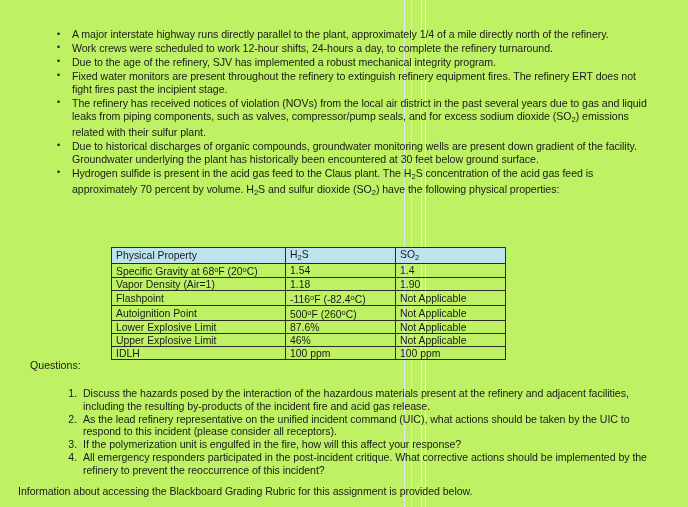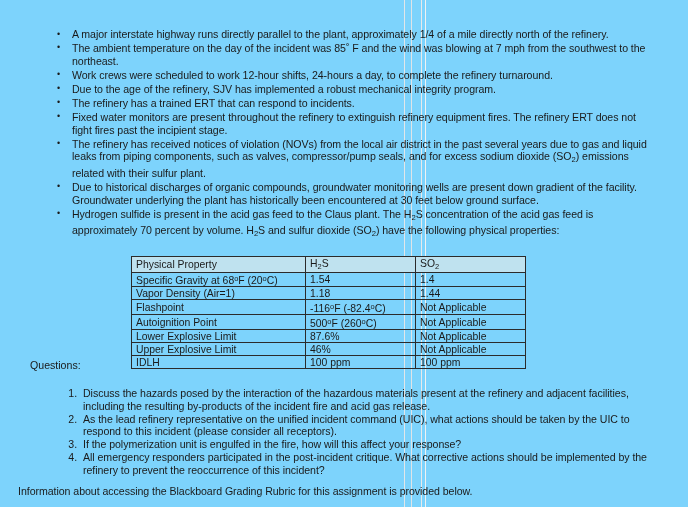--- a/index.html
+++ b/index.html
@@ -8,21 +8,21 @@
     padding: 0;
     background: #ffffff;
   }
   body {
     font-family: "Liberation Sans", sans-serif;
   }
   #page {
     position: relative;
     width: 688px;
     height: 507px;
-    background: #7dd3fc;
+    background: #bef264;
     overflow: hidden;
     color: #1a1a1a;
   }
   
   .scan-streak {
     position: absolute;
     top: 0;
     bottom: 0;
     width: 1px;
     pointer-events: none;
@@ -65,22 +65,21 @@
     top: -0.5px;
     font-size: 9px;
   }
   sub { font-size: 0.72em; vertical-align: -0.22em; }
   sup { font-size: 0.72em; vertical-align: 0.38em; }
 
   
   .prop-table-wrap {
     position: absolute;
     left: 111px;
-    top: 256px;
-    margin-left: 20px;
+    top: 247px;
   }
   table.prop-table {
     border-collapse: collapse;
     width: 394px;
     table-layout: fixed;
   }
   table.prop-table th,
   table.prop-table td {
     border: 1px solid #2b2b2b;
     font-size: 10.4px;
@@ -138,24 +137,22 @@
 
   <div class="scan-streak s1"></div>
   <div class="scan-streak s2"></div>
   <div class="scan-streak s3"></div>
   <div class="scan-streak s4"></div>
 
   <div class="content">
 
     <ul class="bullets">
         <li>A major interstate highway runs directly parallel to the plant, approximately 1/4 of a mile directly north of the refinery.</li>
-        <li>The ambient temperature on the day of the incident was 85˚ F and the wind was blowing at 7 mph from the southwest to the northeast.</li>
         <li>Work crews were scheduled to work 12-hour shifts, 24-hours a day, to complete the refinery turnaround.</li>
         <li>Due to the age of the refinery, SJV has implemented a robust mechanical integrity program.</li>
-        <li>The refinery has a trained ERT that can respond to incidents.</li>
         <li>Fixed water monitors are present throughout the refinery to extinguish refinery equipment fires. The refinery ERT does not fight fires past the incipient stage.</li>
         <li>The refinery has received notices of violation (NOVs) from the local air district in the past several years due to gas and liquid leaks from piping components, such as valves, compressor/pump seals, and for excess sodium dioxide (SO<sub>2</sub>) emissions related with their sulfur plant.</li>
         <li>Due to historical discharges of organic compounds, groundwater monitoring wells are present down gradient of the facility. Groundwater underlying the plant has historically been encountered at 30 feet below ground surface.</li>
         <li>Hydrogen sulfide is present in the acid gas feed to the Claus plant. The H<sub>2</sub>S concentration of the acid gas feed is approximately 70 percent by volume. H<sub>2</sub>S and sulfur dioxide (SO<sub>2</sub>) have the following physical properties:</li>
       </ul>
 
     <div class="prop-table-wrap">
       <table class="prop-table">
         <colgroup>
           <col class="c1">
@@ -171,21 +168,21 @@
         </thead>
         <tbody>
             <tr>
               <td>Specific Gravity at 68<sup>o</sup>F (20<sup>o</sup>C)</td>
               <td>1.54</td>
               <td>1.4</td>
             </tr>
             <tr>
               <td>Vapor Density (Air=1)</td>
               <td>1.18</td>
-              <td>1.44</td>
+              <td>1.90</td>
             </tr>
             <tr>
               <td>Flashpoint</td>
               <td>-116<sup>o</sup>F (-82.4<sup>o</sup>C)</td>
               <td>Not Applicable</td>
             </tr>
             <tr>
               <td>Autoignition Point</td>
               <td>500<sup>o</sup>F (260<sup>o</sup>C)</td>
               <td>Not Applicable</td>

